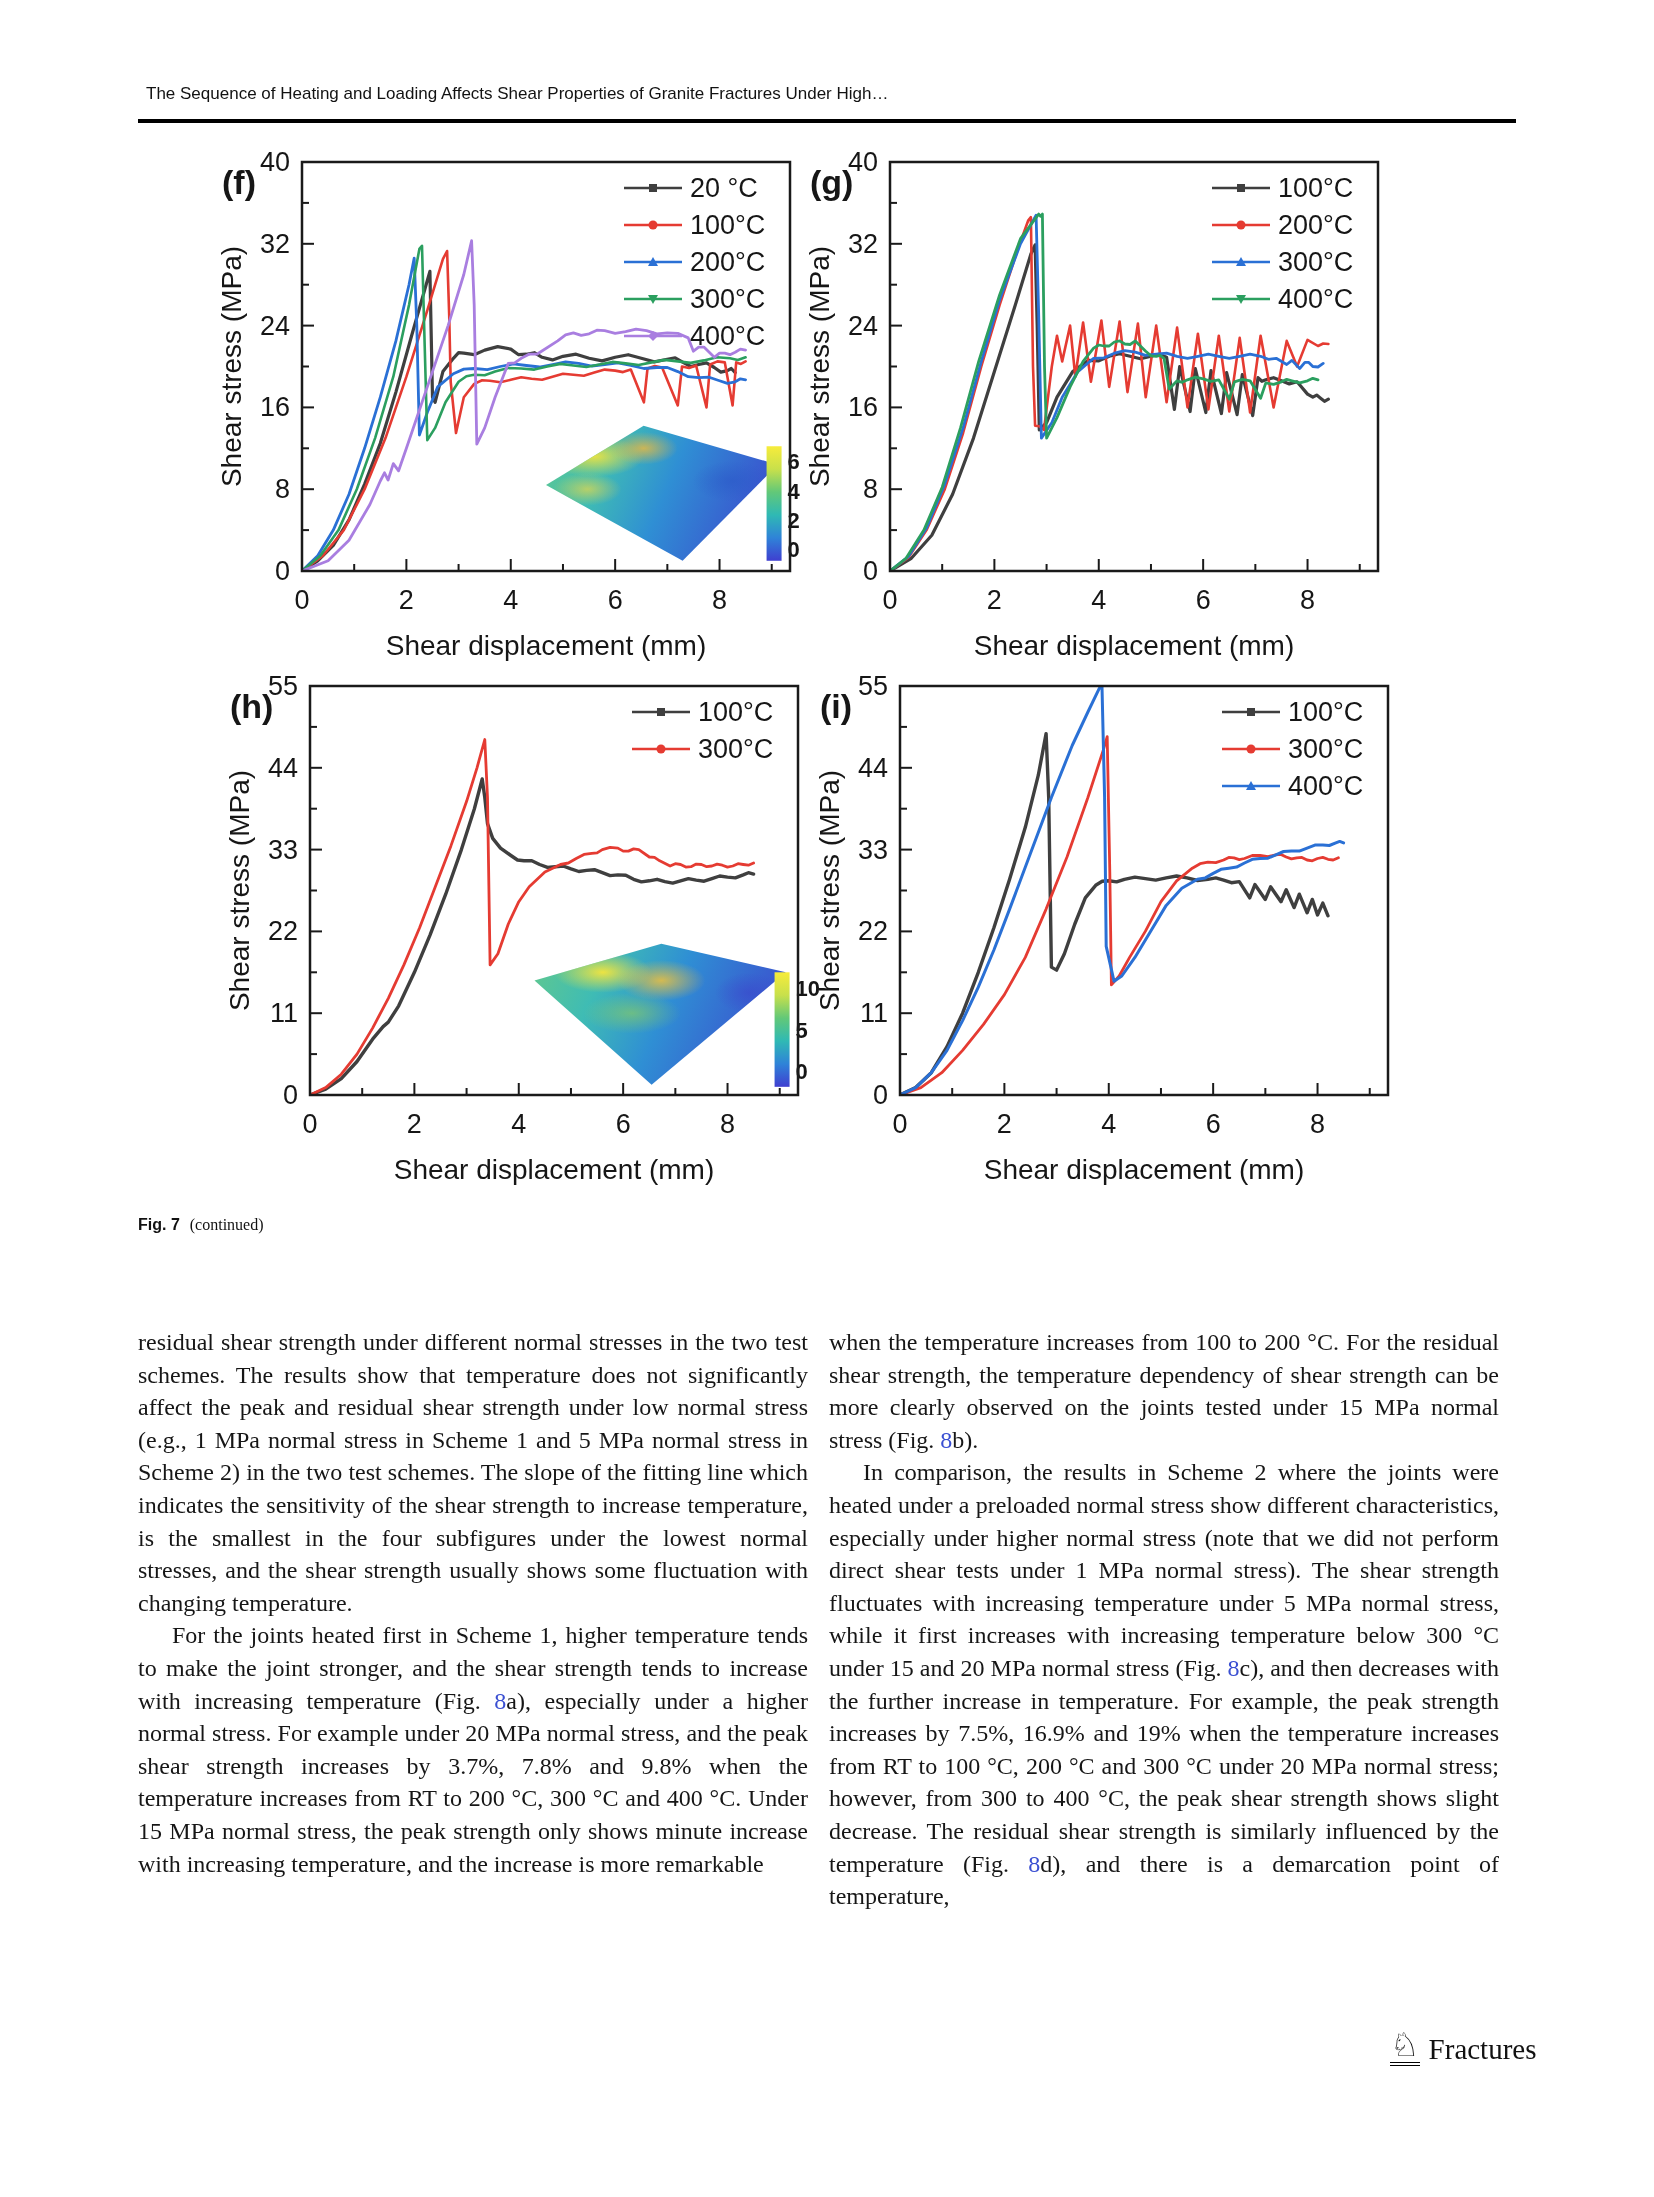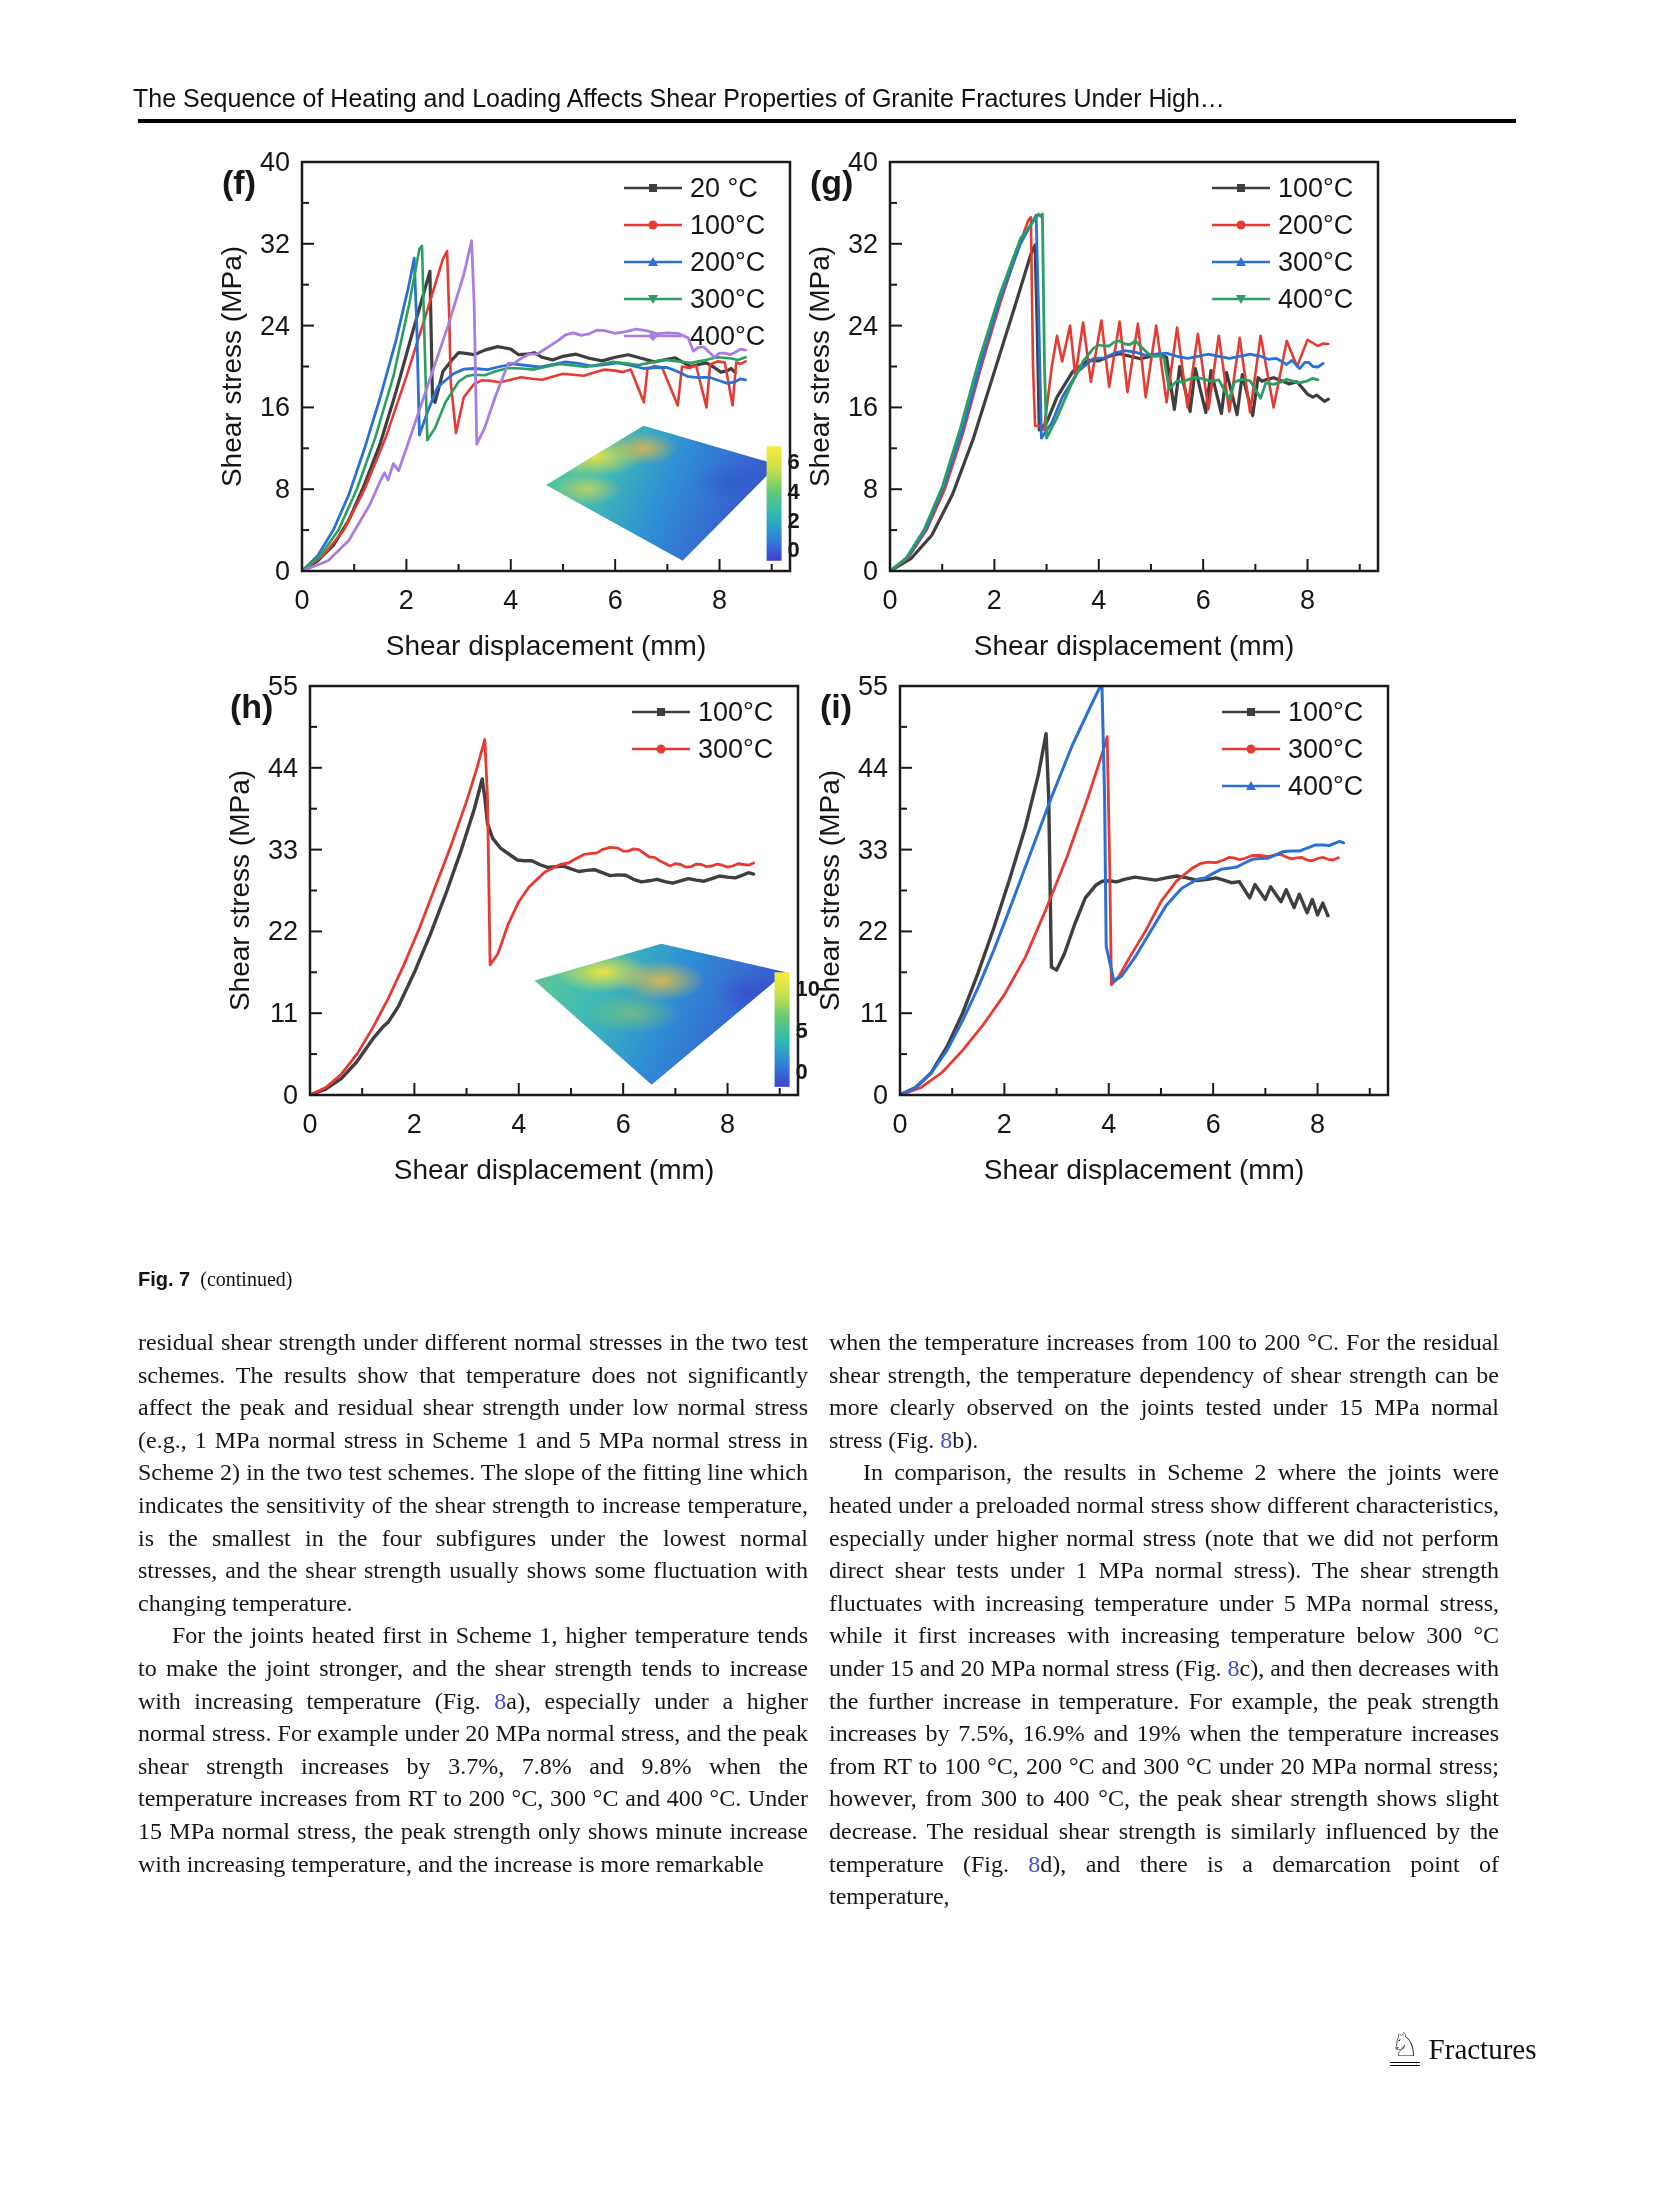--- a/index.html
+++ b/index.html
@@ -1,31 +1,31 @@
 <!DOCTYPE html>
 <html><head>
 <meta charset="utf-8">
 <style>
   html,body{margin:0;padding:0;}
   body{
     width:1654px;height:2197px;position:relative;background:#ffffff;
     font-family:"Liberation Serif", serif;color:#1c1c1c;overflow:hidden;
   }
   .running-head{
-    position:absolute;left:133px;top:84px;width:1380px;
-    font-family:"Liberation Sans", sans-serif;font-size:25px;color:#121212;
+    position:absolute;left:146px;top:84px;width:1380px;
+    font-family:"Liberation Sans", sans-serif;font-size:17px;color:#121212;
     white-space:nowrap;
   }
   .head-rule{position:absolute;left:138px;top:119px;width:1378px;height:4px;background:#000;}
   .chart{position:absolute;width:600px;height:524px;}
   #chart-f{left:214px;top:146px;}
   #chart-g{left:802px;top:146px;}
   #chart-h{left:222px;top:670px;}
   #chart-i{left:812px;top:670px;}
-  .caption{position:absolute;left:138px;top:1268px;font-size:20px;color:#111;}
+  .caption{position:absolute;left:138px;top:1216px;font-size:16px;color:#111;}
   .caption .cap-label{font-family:"Liberation Sans", sans-serif;font-weight:bold;}
   .caption .cap-text{font-family:"Liberation Serif", serif;margin-left:10px;}
   .col{
     position:absolute;top:1326px;width:670px;text-align:justify;
     font-size:24px;line-height:32.6px;color:#161616;
   }
   #col-left{left:138px;}
   #col-right{left:829px;}
   .col p{margin:0;padding:0;}
   .col p.indent{text-indent:34px;}

